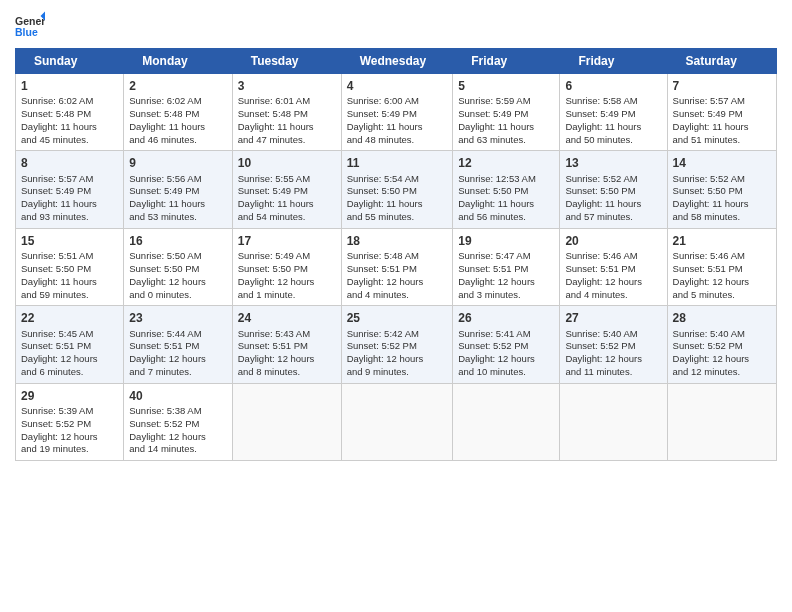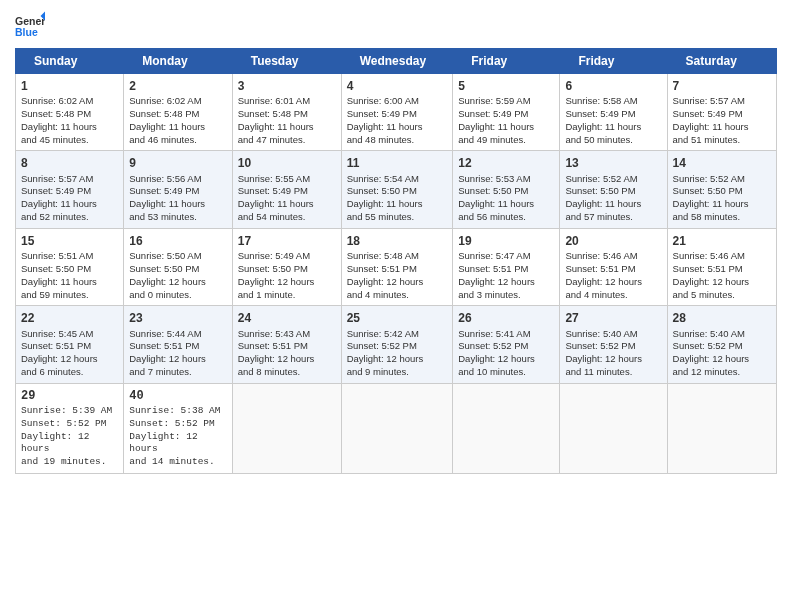--- a/index.html
+++ b/index.html
@@ -74,21 +74,20 @@
       font-size: 12px;
       font-weight: bold;
       display: block;
       margin-bottom: 1px;
     }
     .empty-cell {
       background: #f9f9f9 !important;
     }
     .last-row td {
       height: 68px;
-      font-family: Liberation Mono, monospace;
     }
   </style>
 </head>
 <body>
 
 <div class="page">
   <div class="header">
     <div class="logo">
       <svg class="logo-icon" viewBox="0 0 40 40">
         <text x="0" y="20" font-size="14" font-weight="bold" fill="#333">General</text>
@@ -113,30 +112,30 @@
         <th>Friday</th>
         <th>Saturday</th>
       </tr>
     </thead>
     <tbody id="calendar-body">
         <tr>
           <td><span class="day-num">1</span><span>Sunrise: 6:02 AM</span><br><span>Sunset: 5:48 PM</span><br><span>Daylight: 11 hours</span><br><span>and 45 minutes.</span></td>
           <td><span class="day-num">2</span><span>Sunrise: 6:02 AM</span><br><span>Sunset: 5:48 PM</span><br><span>Daylight: 11 hours</span><br><span>and 46 minutes.</span></td>
           <td><span class="day-num">3</span><span>Sunrise: 6:01 AM</span><br><span>Sunset: 5:48 PM</span><br><span>Daylight: 11 hours</span><br><span>and 47 minutes.</span></td>
           <td><span class="day-num">4</span><span>Sunrise: 6:00 AM</span><br><span>Sunset: 5:49 PM</span><br><span>Daylight: 11 hours</span><br><span>and 48 minutes.</span></td>
-          <td><span class="day-num">5</span><span>Sunrise: 5:59 AM</span><br><span>Sunset: 5:49 PM</span><br><span>Daylight: 11 hours</span><br><span>and 49 minutes.</span></td>
+          <td><span class="day-num">5</span><span>Sunrise: 5:59 AM</span><br><span>Sunset: 5:49 PM</span><br><span>Daylight: 11 hours</span><br><span>and 63 minutes.</span></td>
           <td><span class="day-num">6</span><span>Sunrise: 5:58 AM</span><br><span>Sunset: 5:49 PM</span><br><span>Daylight: 11 hours</span><br><span>and 50 minutes.</span></td>
           <td><span class="day-num">7</span><span>Sunrise: 5:57 AM</span><br><span>Sunset: 5:49 PM</span><br><span>Daylight: 11 hours</span><br><span>and 51 minutes.</span></td>
         </tr>
         <tr>
-          <td><span class="day-num">8</span><span>Sunrise: 5:57 AM</span><br><span>Sunset: 5:49 PM</span><br><span>Daylight: 11 hours</span><br><span>and 52 minutes.</span></td>
+          <td><span class="day-num">8</span><span>Sunrise: 5:57 AM</span><br><span>Sunset: 5:49 PM</span><br><span>Daylight: 11 hours</span><br><span>and 93 minutes.</span></td>
           <td><span class="day-num">9</span><span>Sunrise: 5:56 AM</span><br><span>Sunset: 5:49 PM</span><br><span>Daylight: 11 hours</span><br><span>and 53 minutes.</span></td>
           <td><span class="day-num">10</span><span>Sunrise: 5:55 AM</span><br><span>Sunset: 5:49 PM</span><br><span>Daylight: 11 hours</span><br><span>and 54 minutes.</span></td>
           <td><span class="day-num">11</span><span>Sunrise: 5:54 AM</span><br><span>Sunset: 5:50 PM</span><br><span>Daylight: 11 hours</span><br><span>and 55 minutes.</span></td>
-          <td><span class="day-num">12</span><span>Sunrise: 5:53 AM</span><br><span>Sunset: 5:50 PM</span><br><span>Daylight: 11 hours</span><br><span>and 56 minutes.</span></td>
+          <td><span class="day-num">12</span><span>Sunrise: 12:53 AM</span><br><span>Sunset: 5:50 PM</span><br><span>Daylight: 11 hours</span><br><span>and 56 minutes.</span></td>
           <td><span class="day-num">13</span><span>Sunrise: 5:52 AM</span><br><span>Sunset: 5:50 PM</span><br><span>Daylight: 11 hours</span><br><span>and 57 minutes.</span></td>
           <td><span class="day-num">14</span><span>Sunrise: 5:52 AM</span><br><span>Sunset: 5:50 PM</span><br><span>Daylight: 11 hours</span><br><span>and 58 minutes.</span></td>
         </tr>
         <tr>
           <td><span class="day-num">15</span><span>Sunrise: 5:51 AM</span><br><span>Sunset: 5:50 PM</span><br><span>Daylight: 11 hours</span><br><span>and 59 minutes.</span></td>
           <td><span class="day-num">16</span><span>Sunrise: 5:50 AM</span><br><span>Sunset: 5:50 PM</span><br><span>Daylight: 12 hours</span><br><span>and 0 minutes.</span></td>
           <td><span class="day-num">17</span><span>Sunrise: 5:49 AM</span><br><span>Sunset: 5:50 PM</span><br><span>Daylight: 12 hours</span><br><span>and 1 minute.</span></td>
           <td><span class="day-num">18</span><span>Sunrise: 5:48 AM</span><br><span>Sunset: 5:51 PM</span><br><span>Daylight: 12 hours</span><br><span>and 4 minutes.</span></td>
           <td><span class="day-num">19</span><span>Sunrise: 5:47 AM</span><br><span>Sunset: 5:51 PM</span><br><span>Daylight: 12 hours</span><br><span>and 3 minutes.</span></td>
           <td><span class="day-num">20</span><span>Sunrise: 5:46 AM</span><br><span>Sunset: 5:51 PM</span><br><span>Daylight: 12 hours</span><br><span>and 4 minutes.</span></td>

